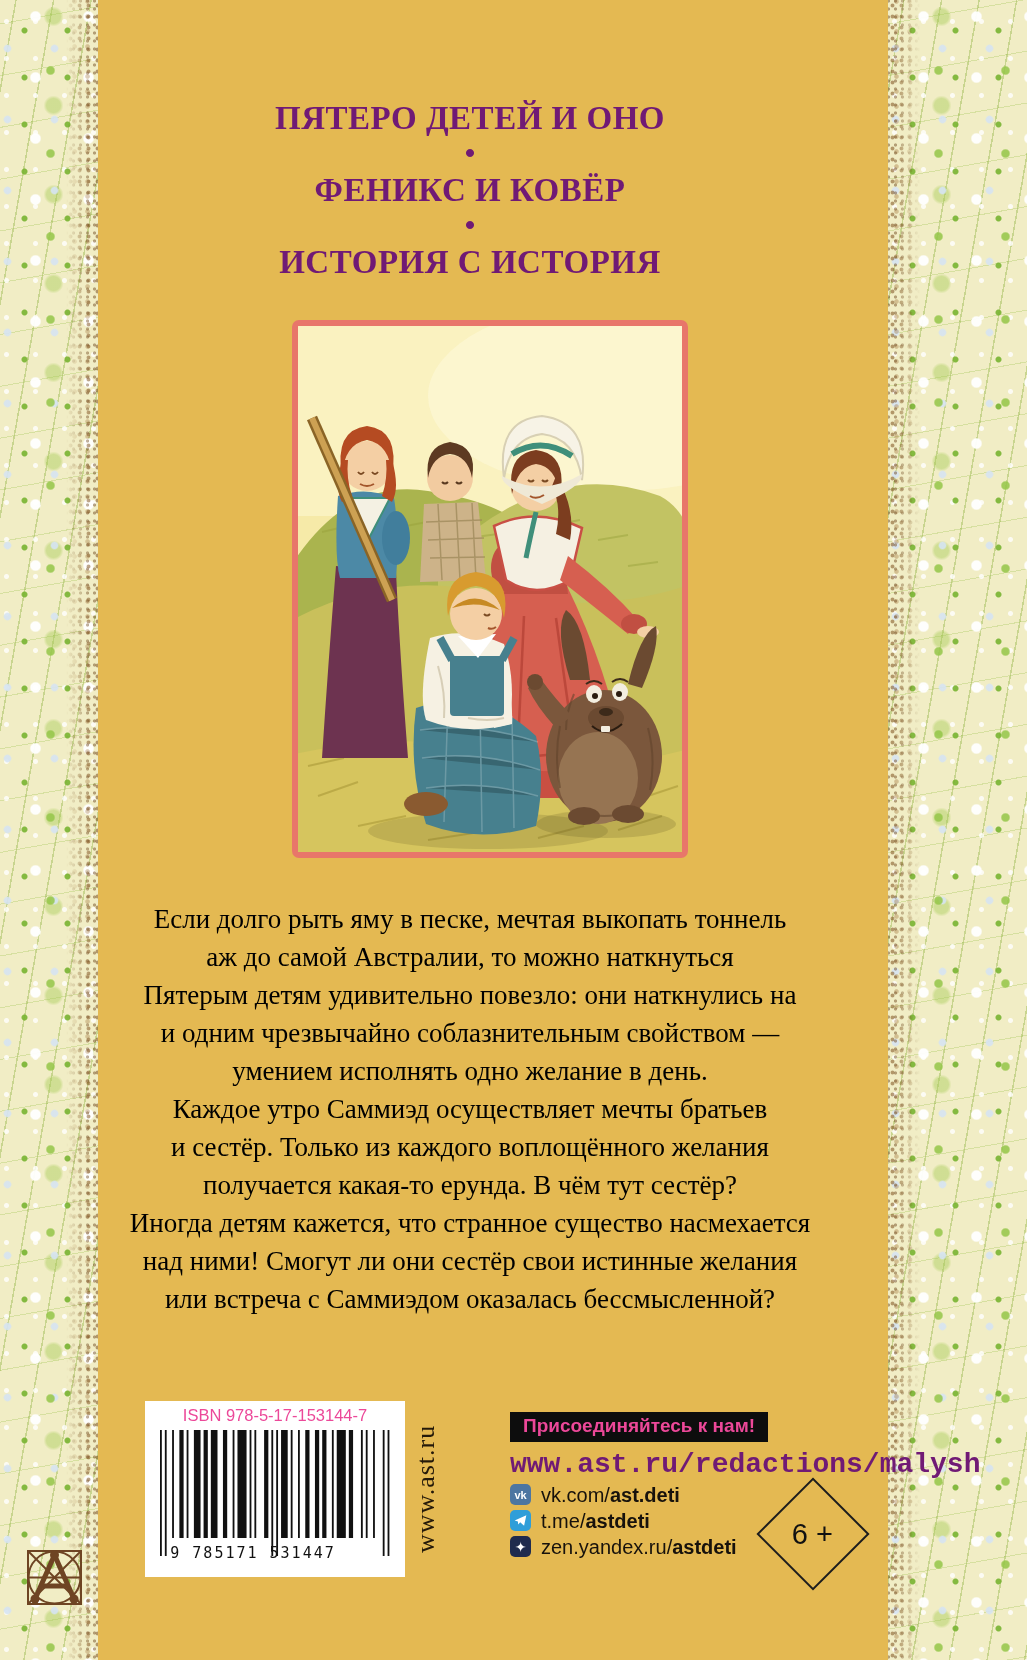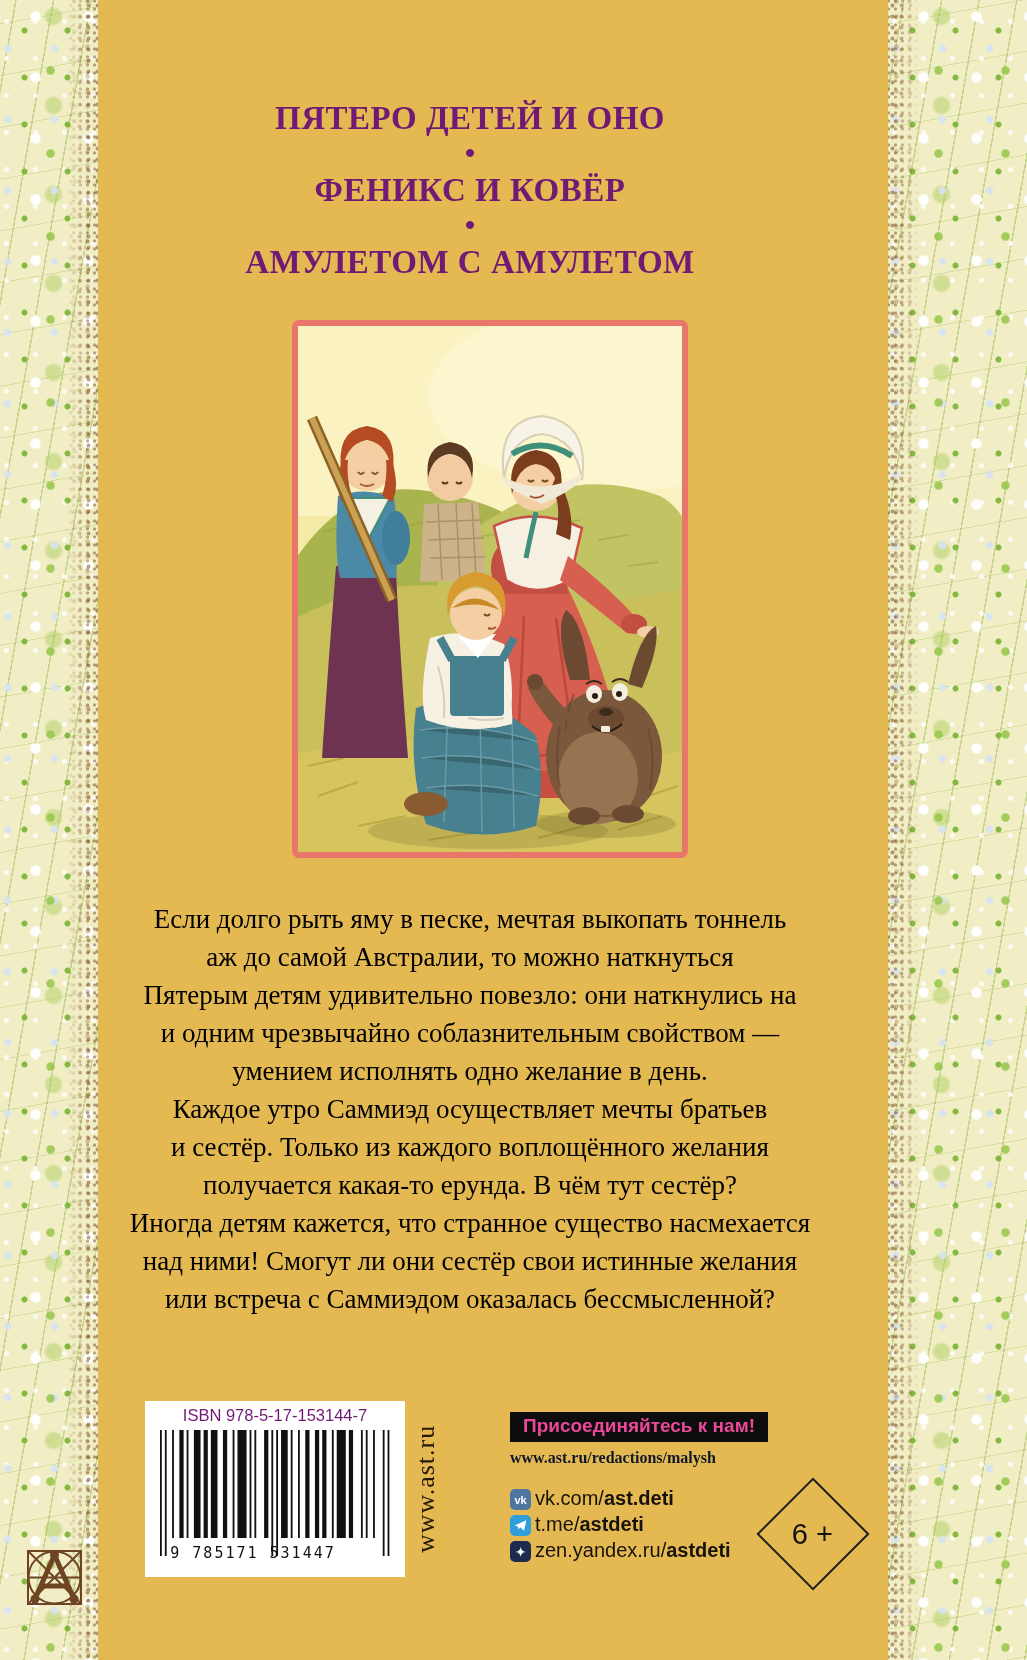--- a/index.html
+++ b/index.html
@@ -54,43 +54,43 @@
     border:6px solid #e8766a;border-radius:7px;overflow:hidden;background:#f6eaa8;
   }
   #illus-frame svg{display:block;}
 
   
   #annotation{position:absolute;left:75px;top:886px;width:790px;text-align:center;color:#000000;margin-top:14px;}
   .ann-line{height:38px;line-height:38px;font-size:27px;white-space:nowrap;font-family:"Liberation Serif",serif;}
 
   
   #barcode-box{position:absolute;left:145px;top:1401px;width:260px;height:176px;background:#ffffff;}
-  #isbn-label{position:absolute;left:0;top:5px;width:260px;text-align:center;font-family:"Liberation Sans",sans-serif;font-size:16.5px;color:#701a75;}
+  #isbn-label{position:absolute;left:0;top:5px;width:260px;text-align:center;font-family:"Liberation Sans",sans-serif;font-size:16.5px;color:#ec4899;}
   #barcode-svg{position:absolute;left:15px;top:29px;}
   #barcode-digits{
     position:absolute;left:0;top:143px;width:216px;text-align:center;
     font-family:"DejaVu Sans Mono",monospace;font-size:15px;letter-spacing:2px;color:#111;background:transparent;
   }
   #site-vertical{
     position:absolute;left:408px;top:1398px;width:36px;height:182px;
     writing-mode:vertical-rl;transform:rotate(180deg);
     display:flex;align-items:center;justify-content:center;
     font-family:"Liberation Serif",serif;font-size:26px;color:#241909;letter-spacing:1px;
   }
   #join-banner{
     position:absolute;left:510px;top:1412px;background:#0d0d0d;color:#ec4899;
     font-family:"Liberation Sans",sans-serif;font-weight:bold;font-size:19px;
     padding:3px 13px 5px;white-space:nowrap;
   }
   #redactions-url{
-    position:absolute;left:510px;top:1449px;font-family:Liberation Serif, serif;
-    font-weight:bold;font-size:16px;color:#0f172a;white-space:nowrap;
+    position:absolute;left:510px;top:1449px;font-family:Liberation Mono, monospace;
+    font-weight:bold;font-size:28px;color:#701a75;white-space:nowrap;
   }
   #social-list{position:absolute;left:510px;top:1484px;}
-  .social-row{display:flex;align-items:flex-end;height:26px;gap:4px;font-family:"Liberation Sans",sans-serif;font-size:20px;color:#17120c;}
+  .social-row{display:flex;align-items:flex-start;height:26px;gap:10px;font-family:"Liberation Sans",sans-serif;font-size:20px;color:#17120c;}
   .social-icon{width:21px;height:21px;border-radius:5px;display:flex;align-items:center;justify-content:center;flex:0 0 21px;}
   .icon-vk{background:#4d76a1;color:#fff;font-family:"Liberation Sans",sans-serif;font-weight:bold;font-size:11px;}
   .icon-tg{background:#2f9ed9;}
   .icon-zen{background:#1f2b4e;color:#fff;font-size:14px;line-height:1;}
   .social-bold{font-weight:bold;}
   #age-diamond{
     position:absolute;left:773px;top:1494px;width:76px;height:76px;
     border:2px solid #1d1d1d;transform:rotate(45deg);
     display:flex;align-items:center;justify-content:center;
   }
@@ -107,21 +107,21 @@
   <div class="speckle at-left"></div>
 </div>
 
 <div id="gold-panel"></div>
 
 <div id="title-block">
   <div class="title-line">ПЯТЕРО ДЕТЕЙ И ОНО</div>
   <div class="title-sep">•</div>
   <div class="title-line">ФЕНИКС И КОВЁР</div>
   <div class="title-sep">•</div>
-  <div class="title-line">АМУЛЕТОМ С АМУЛЕТОМ</div>
+  <div class="title-line">ИСТОРИЯ С ИСТОРИЯ</div>
 </div>
 
 <div id="illus-frame">
   <svg width="384" height="526" viewBox="0 0 384 526" xmlns="http://www.w3.org/2000/svg">
 
     <rect x="0" y="0" width="384" height="526" fill="#f6eaa8"></rect>
     <rect x="0" y="0" width="384" height="190" fill="#fbf4c8" opacity=".75"></rect>
     <ellipse cx="320" cy="70" rx="190" ry="95" fill="#fdf8d8" opacity=".6"></ellipse>
 
     <path d="M-20,262 Q40,150 130,165 Q205,176 235,208 L235,310 L-20,310 Z" fill="#aab44e"></path>

